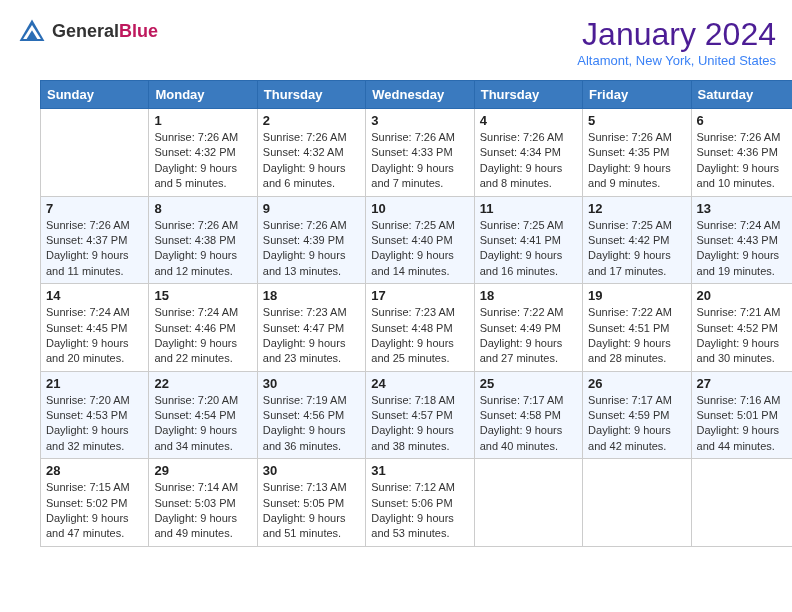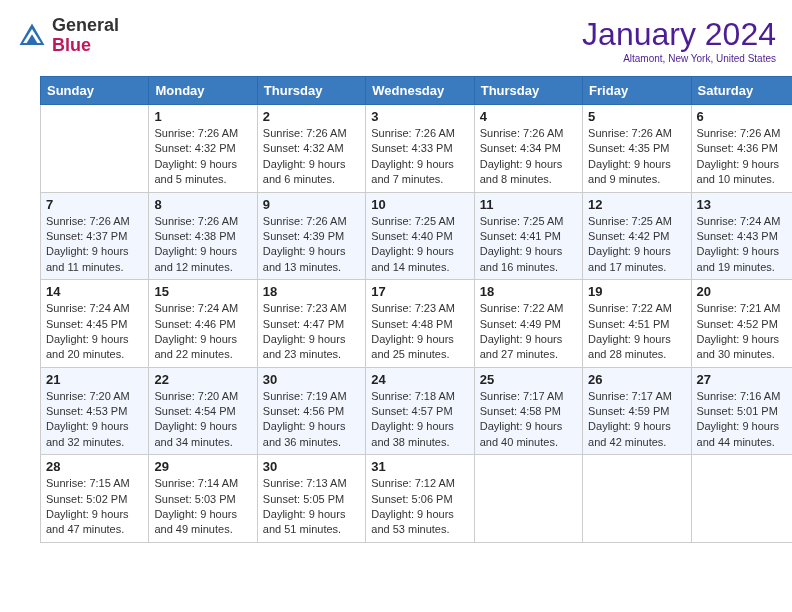--- a/index.html
+++ b/index.html
@@ -16,42 +16,42 @@
       align-items: flex-start;
       margin-bottom: 12px;
     }
     .logo {
       display: flex;
       align-items: center;
       gap: 4px;
     }
     .logo-text {
       display: flex;
-      flex-direction: column;
+      flex-direction: row;
       font-size: 18px;
       font-weight: bold;
       line-height: 1.1;
     }
     .logo-general { color: #333; }
     .logo-blue { color: #be185d; }
     .logo-icon {
       width: 32px;
       height: 32px;
     }
     .title-section {
       text-align: right;
     }
     .month-title {
       font-size: 32px;
       font-weight: normal;
       color: #4c1d95;
     }
     .location {
-      font-size: 10px;
-      color: #4c1d95;
+      font-size: 13px;
+      color: #3b82f6;
     }
     table {
       width: 100%;
       border-collapse: collapse;
       font-size: 11px;
       margin-left: 24px;
     }
     thead th {
       background-color: #3a7abf;
       color: white;

